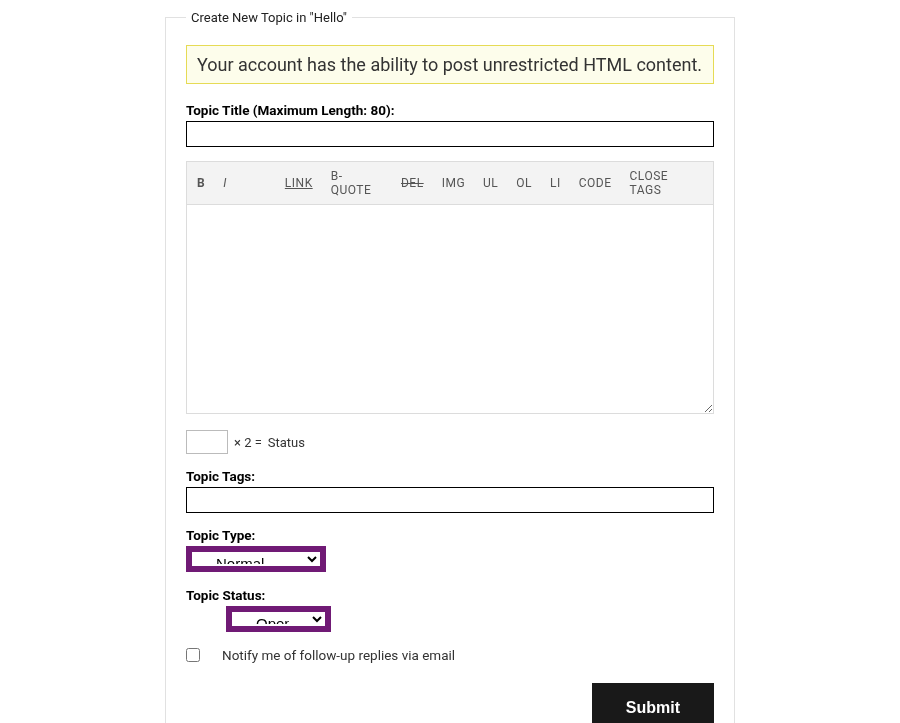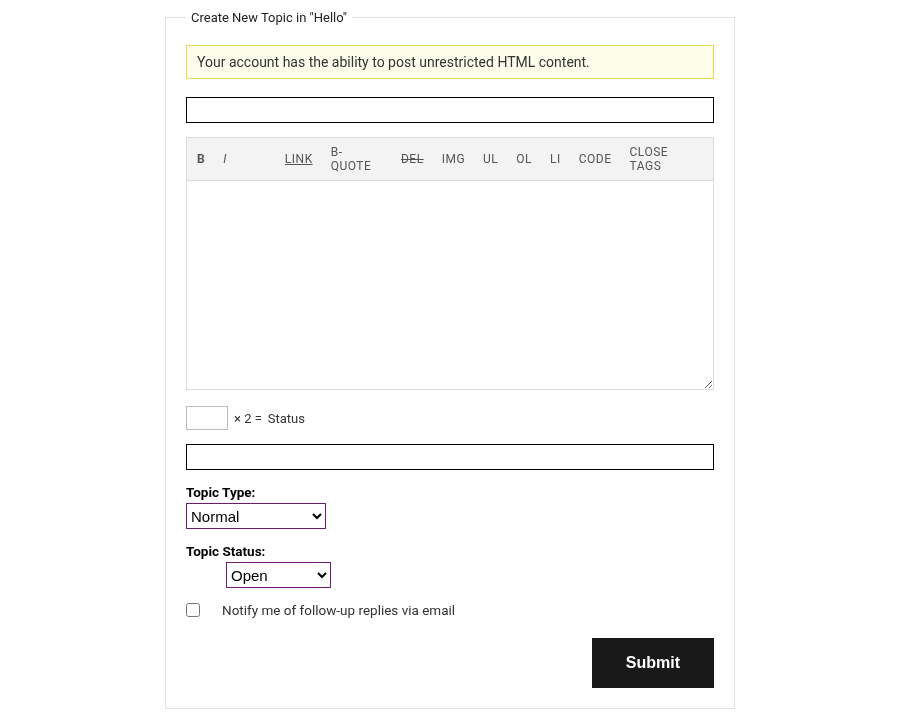--- a/index.html
+++ b/index.html
@@ -19,21 +19,21 @@
     }
     legend {
       font-size: 13px;
       color: #222;
       padding: 0 5px;
     }
     .notice {
       background: #fdfdeb;
       border: 1px solid #e6db55;
       padding: 8px 10px;
-      font-size: 14px;
+      font-size: 18px;
       color: #333;
       margin-bottom: 18px;
     }
     .field-group {
       margin-bottom: 14px;
     }
     .field-label {
       font-weight: 700;
       font-size: 13.5px;
       color: #000;
@@ -89,22 +89,22 @@
       color: #333;
     }
     .captcha-input {
       width: 42px;
       height: 24px;
       border: 1px solid #bbb;
       padding: 2px 4px;
       font-size: 13px;
     }
     .select-input {
-      border: 1px solid #701a75;
-      padding: 2px 0;
+      border: 6px solid #701a75;
+      padding: 2px 20px;
       font-size: 15px;
       height: 26px;
       background: #fff;
     }
     .select-type { width: 140px; }
     .select-status { width: 105px; margin-left: 40px; }
     .checkbox-row {
       display: flex;
       align-items: center;
       gap: 22px;
@@ -130,20 +130,21 @@
 </head>
 <body>
 
 <div class="container">
   <fieldset>
     <legend>Create New Topic in "Hello"</legend>
 
     <div class="notice">Your account has the ability to post unrestricted HTML content.</div>
 
     <div class="field-group">
+      <label class="field-label">Topic Title (Maximum Length: 80):</label>
       <input type="text" class="text-input" style="">
     </div>
 
     <div class="editor-toolbar">
       <span class="tb-btn tb-bold">B</span>
       <span class="tb-btn tb-italic">I</span>
       <span class="tb-btn tb-link">LINK</span>
       <span class="tb-btn">B-QUOTE</span>
       <span class="tb-btn tb-del">DEL</span>
       <span class="tb-btn">IMG</span>
@@ -157,20 +158,21 @@
 
     <div class="field-group">
       <div class="captcha-row">
         <input type="text" class="captcha-input" style="">
         <span>× 2  =  </span>
         <span>Status</span>
       </div>
     </div>
 
     <div class="field-group">
+      <label class="field-label">Topic Tags:</label>
       <input type="text" class="text-input" style="">
     </div>
 
     <div class="field-group">
       <label class="field-label">Topic Type:</label>
       <select class="select-input select-type">
         <option>Normal</option>
       </select>
     </div>
 

